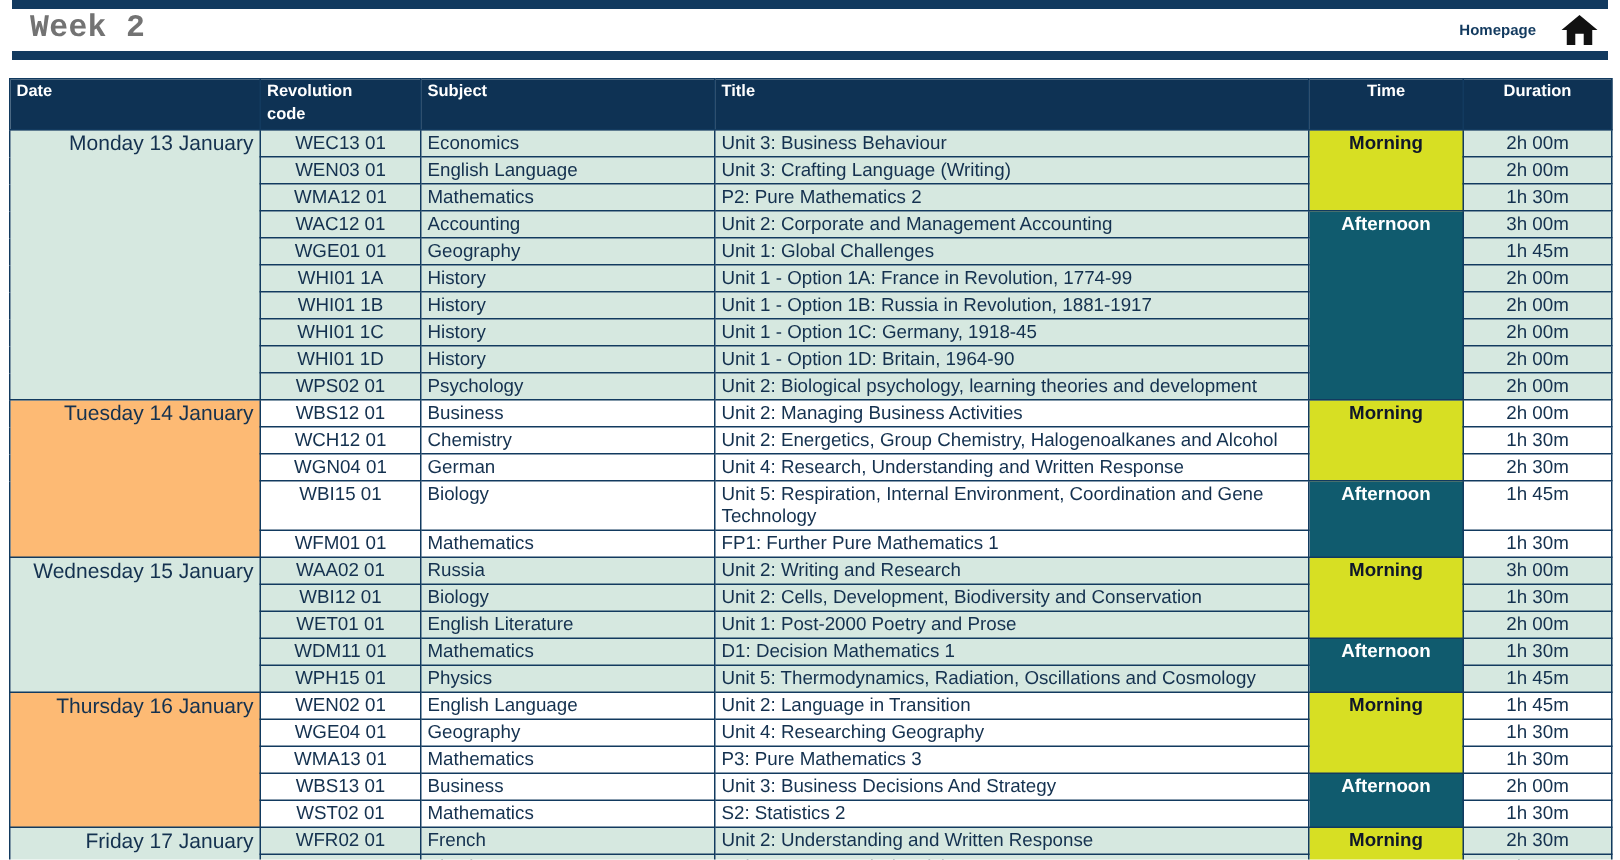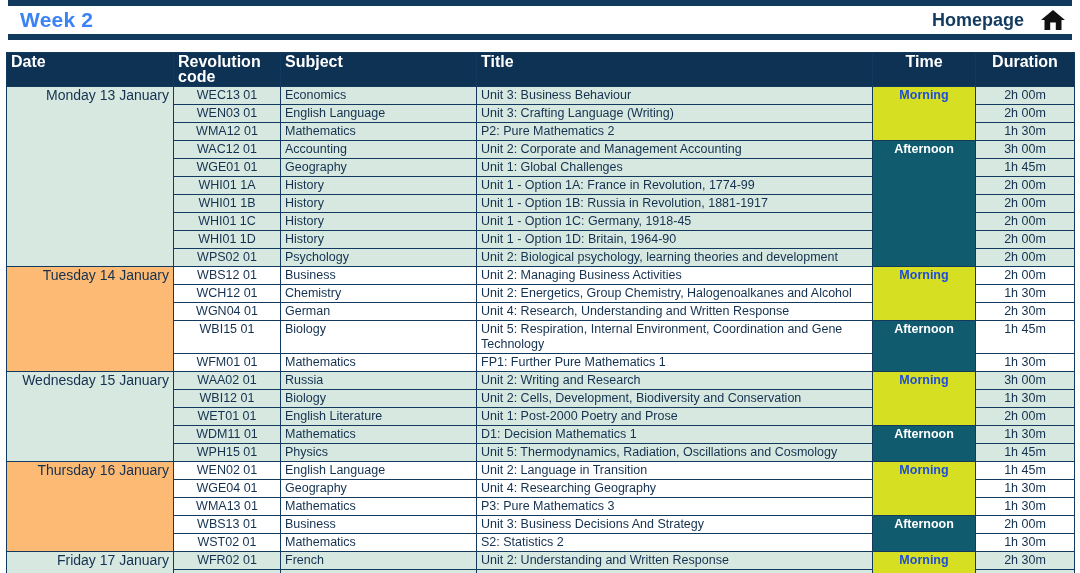--- a/index.html
+++ b/index.html
@@ -21,33 +21,34 @@
     border-bottom: 6px solid #123A5F;
     height: 28px;
     display: flex;
     align-items: center;
     justify-content: space-between;
     background: #ffffff;
   }
   .banner-title {
     font-size: 21px;
     font-weight: bold;
-    color: #3b82f6;
+    color: #737373;
     padding-left: 12px;
     letter-spacing: .2px;
     line-height: 28px;
+    font-family: Liberation Mono, monospace;
   }
   .banner-right {
     display: flex;
     align-items: center;
     gap: 16px;
     padding-right: 6px;
   }
   .homepage-link {
-    font-size: 18px;
+    font-size: 10px;
     font-weight: bold;
     color: #123A5F;
     text-decoration: none;
     cursor: pointer;
   }
   .home-icon { display: block; width: 26px; height: 22px; }
 
   .banner-gap { height: 12px; }
 
   
@@ -63,21 +64,21 @@
     border: 1px solid #123A5F;
     padding: 1px 4px;
     vertical-align: top;
     line-height: 15px;
     box-sizing: border-box;
   }
   thead th {
     background: #0E3254;
     color: #ffffff;
     font-weight: bold;
-    font-size: 16px;
+    font-size: 11px;
     text-align: left;
     height: 34px;
     vertical-align: top;
     padding-top: 4px;
     border-color: #0E3254;
   }
   th.c-time, th.c-dur { text-align: center; }
 
   
   col.c-date { width: 167px; }
@@ -99,21 +100,21 @@
   td.dur-cell  { text-align: center; }
 
   td.time-cell {
     text-align: center;
     font-weight: bold;
     vertical-align: top;
     padding-top: 2px;
   }
   td.time-morning {
     background: #D7DF23;
-    color: #1d4ed8;
+    color: #0f172a;
   }
   td.time-afternoon {
     background: #105B6E;
     color: #ffffff;
   }
 
   
   tr.band-green td { background: #D6E8E0; }
   tr.band-white td { background: #ffffff; }
   tr.band-green td.time-morning, tr.band-white td.time-morning { background: #D7DF23; }

